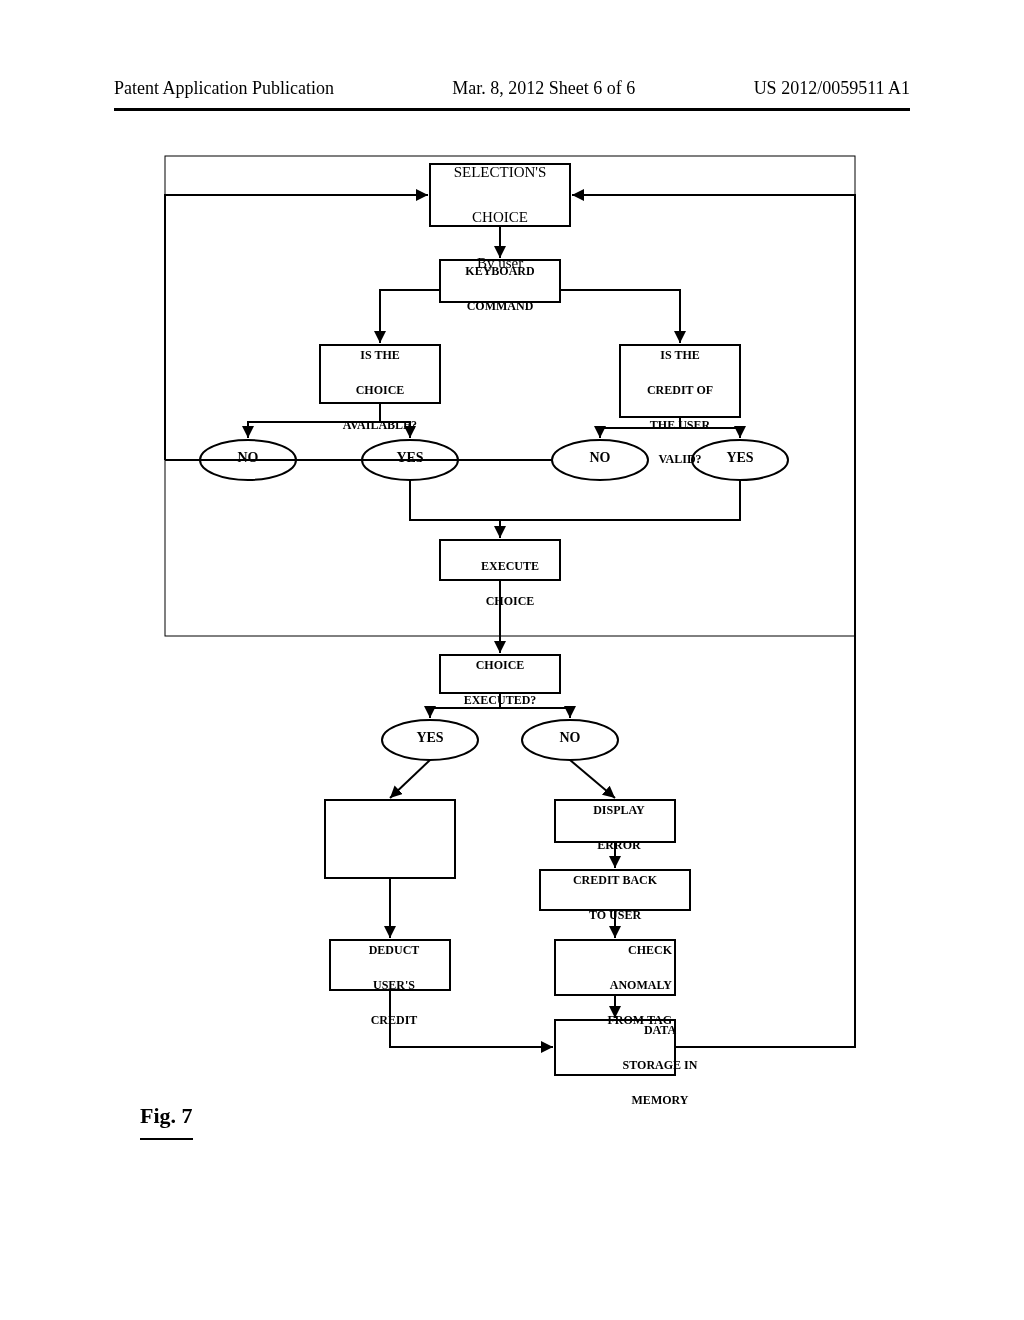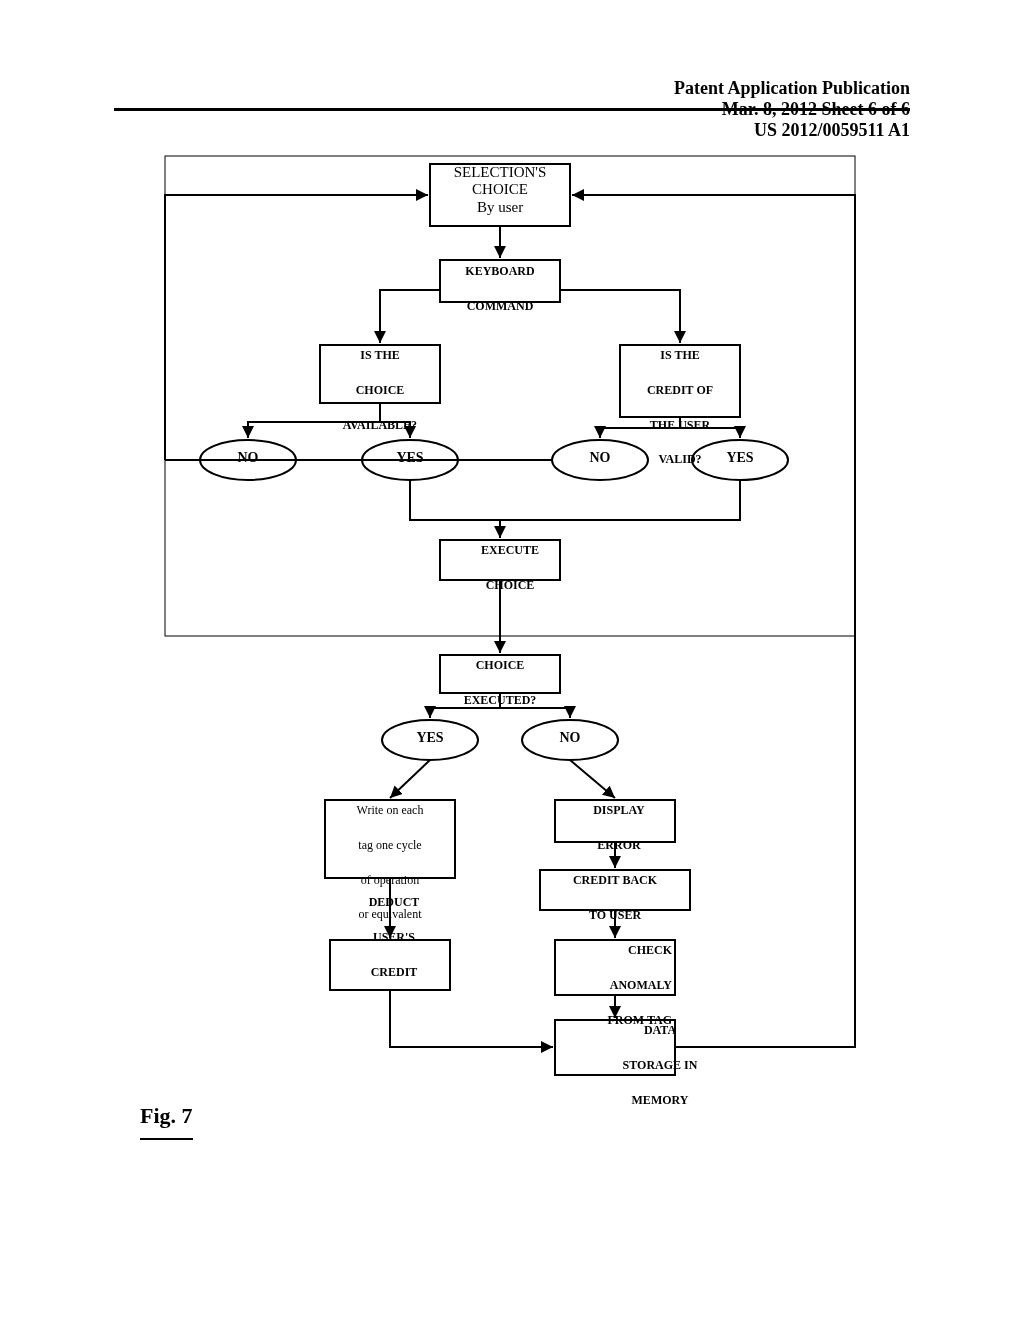--- a/index.html
+++ b/index.html
@@ -16,25 +16,24 @@
     height: 1320px;
   }
   .header {
     position: absolute;
     top: 78px;
     left: 114px;
     right: 114px;
     height: 30px;
     border-bottom: 3px solid #000;
     display: flex;
-    align-items: flex-end;
+    align-items: flex-start;
     justify-content: space-between;
     font-size: 18px;
-    font-weight: bold;
-    flex-direction: column;
+    font-weight: normal;
   }
   .header .left, .header .center, .header .right {
     white-space: nowrap;
   }
 
   .figlabel {
     position: absolute;
     left: 140px;
     bottom: 180px;
     font-size: 22px;
@@ -79,21 +78,21 @@
     text-align: center;
     display: flex;
     flex-direction: column;
     align-items: center;
     justify-content: center;
     line-height: 1.15;
   }
   .lbl.bold { font-weight: bold; }
   .lbl.small { font-size: 12px; gap: 21px; }
   .lbl.med { font-size: 14px; }
-  .lbl.big { font-size: 15px; }
+  .lbl.big { font-size: 15px; gap: 28px; }
 </style>
 </head>
 <body>
 
 <div class="page">
 
   <div class="header">
     <span class="left">Patent Application Publication</span>
     <span class="center">Mar. 8, 2012  Sheet 6 of 6</span>
     <span class="right">US 2012/0059511 A1</span>
@@ -206,52 +205,46 @@
     <span>CREDIT OF</span>
     <span>THE USER</span>
     <span>VALID?</span>
   </div>
 
   <div class="lbl med bold" style="left:200px; top:450px; width:96px;">NO</div>
   <div class="lbl med bold" style="left:362px; top:450px; width:96px;">YES</div>
   <div class="lbl med bold" style="left:552px; top:450px; width:96px;">NO</div>
   <div class="lbl med bold" style="left:692px; top:450px; width:96px;">YES</div>
 
-  <div class="lbl small bold" style="left:440px; top:544px; width:140px;justify-content:center;">
+  <div class="lbl small bold" style="left:440px; top:560px; width:140px;justify-content:center;">
     <span>EXECUTE</span>
     <span>CHOICE</span>
   </div>
 
 
   <div class="lbl small bold" style="left:440px; top:659px; width:120px;">
     <span>CHOICE</span>
     <span>EXECUTED?</span>
   </div>
 
   <div class="lbl med bold" style="left:382px; top:730px; width:96px;">YES</div>
   <div class="lbl med bold" style="left:522px; top:730px; width:96px;">NO</div>
 
-  <div class="lbl small" style="left:325px; top:804px; width:130px;">
-    <span>Write on each</span>
-    <span>tag one cycle</span>
-    <span>of operation</span>
-    <span>or equivalent</span>
-  </div>
 
   <div class="lbl small bold" style="left:555px; top:804px; width:128px;">
     <span>DISPLAY</span>
     <span>ERROR</span>
   </div>
 
   <div class="lbl small bold" style="left:540px; top:874px; width:150px;justify-content:space-between;">
     <span>CREDIT BACK</span>
     <span>TO USER</span>
   </div>
 
-  <div class="lbl small bold" style="left:330px; top:896px; width:128px;text-align:right;">
+  <div class="lbl small bold" style="left:330px; top:944px; width:128px;text-align:right;">
     <span>DEDUCT</span>
     <span>USER'S</span>
     <span>CREDIT</span>
   </div>
 
   <div class="lbl small bold" style="left:555px; top:944px; width:117px;align-items:flex-end;">
     <span>CHECK</span>
     <span>ANOMALY</span>
     <span>FROM TAG</span>
   </div>

